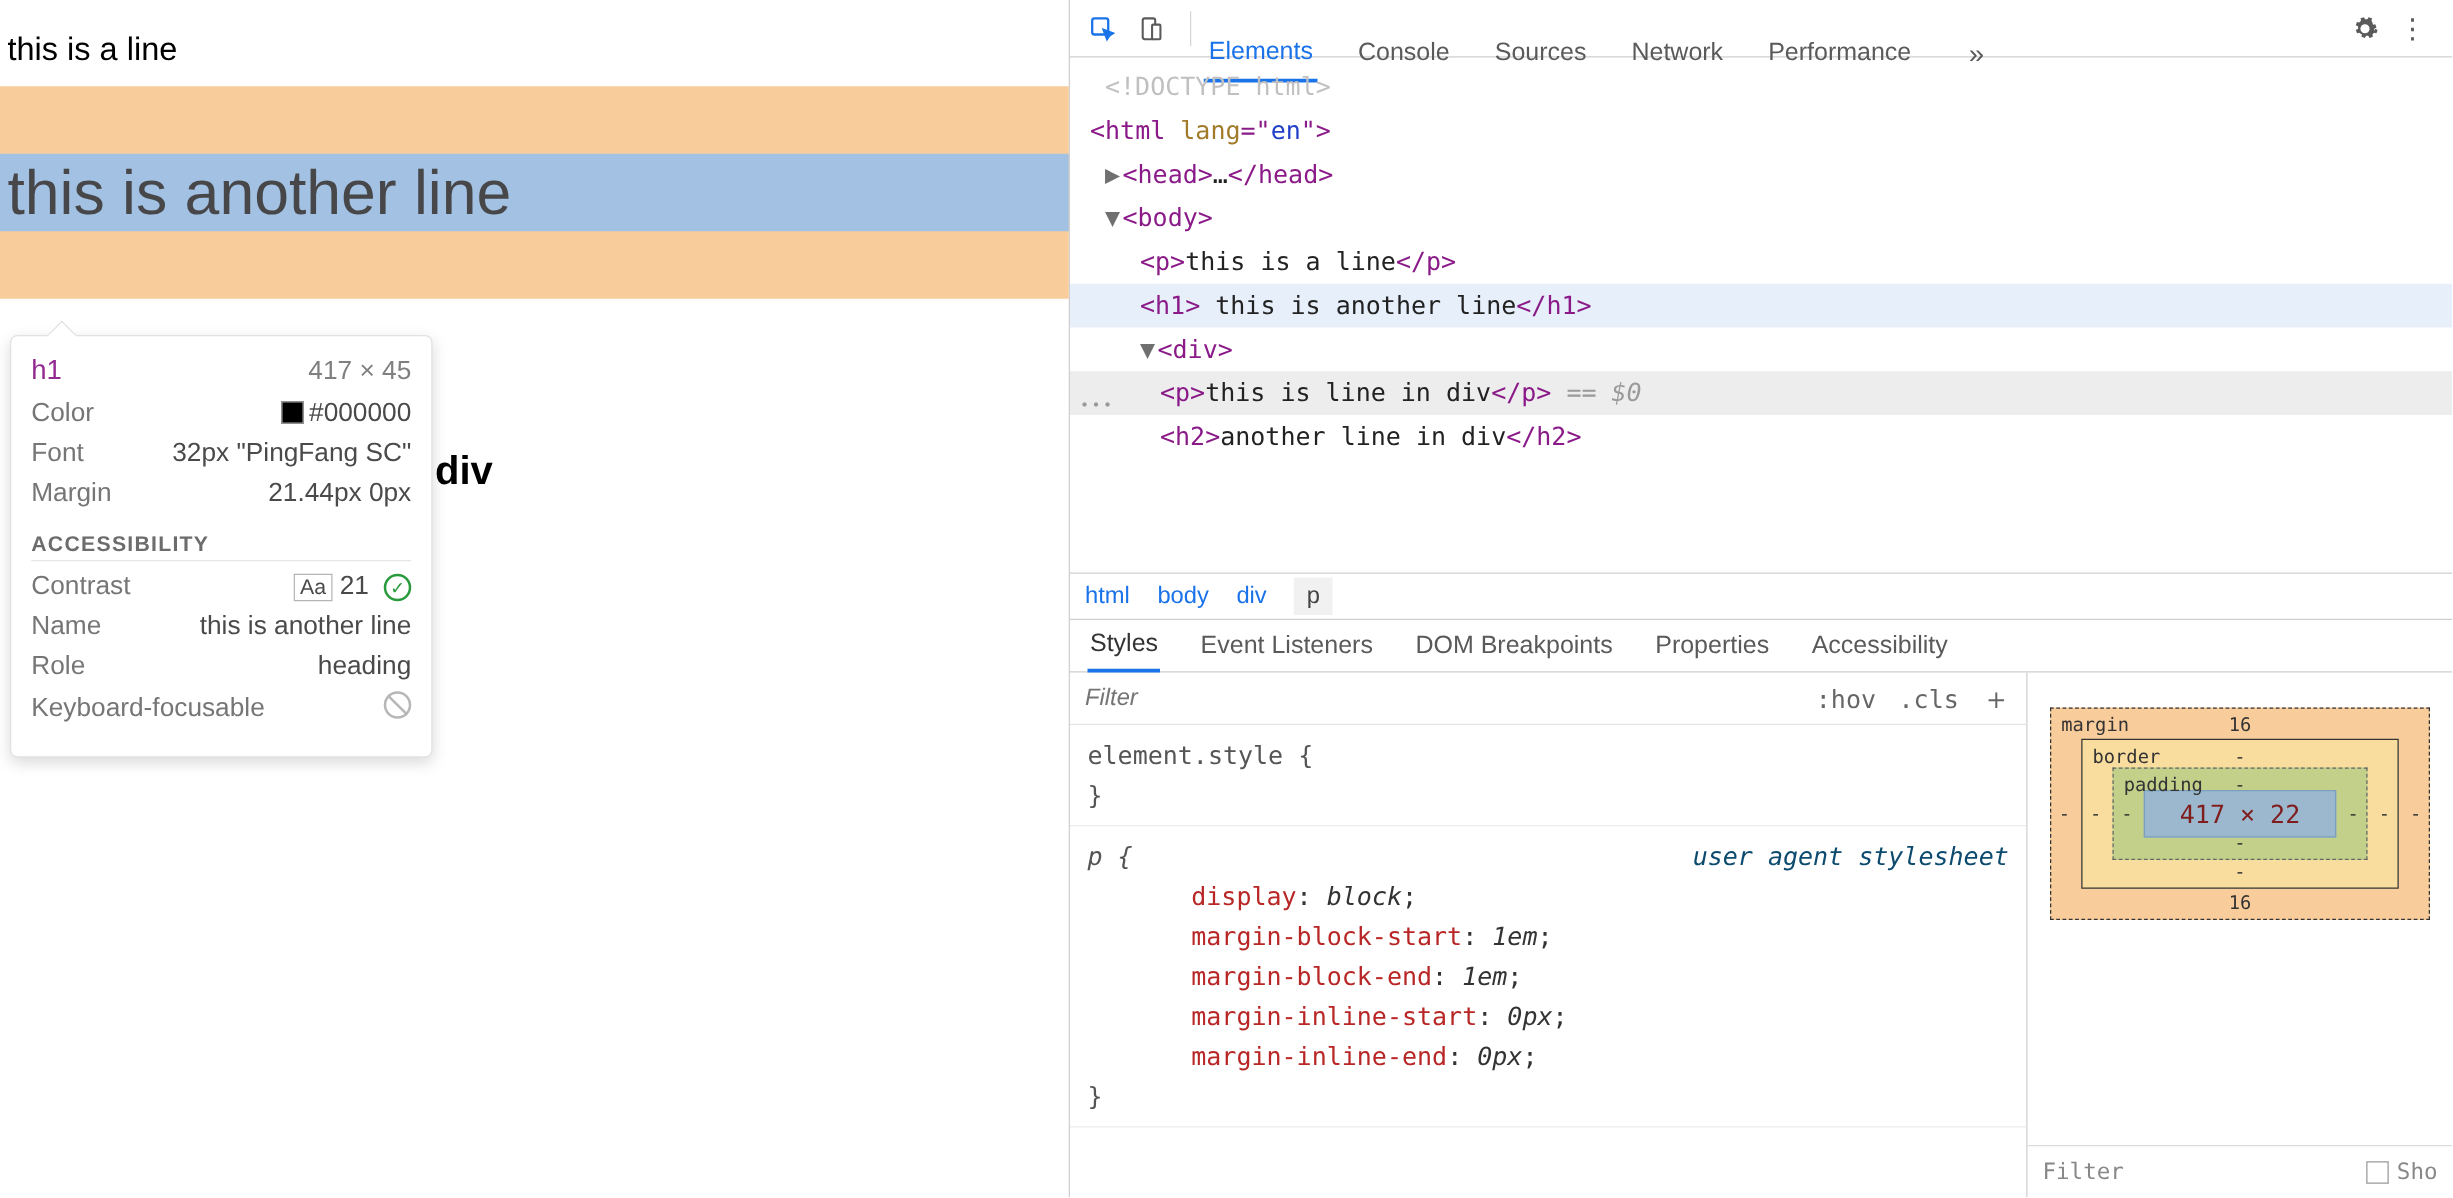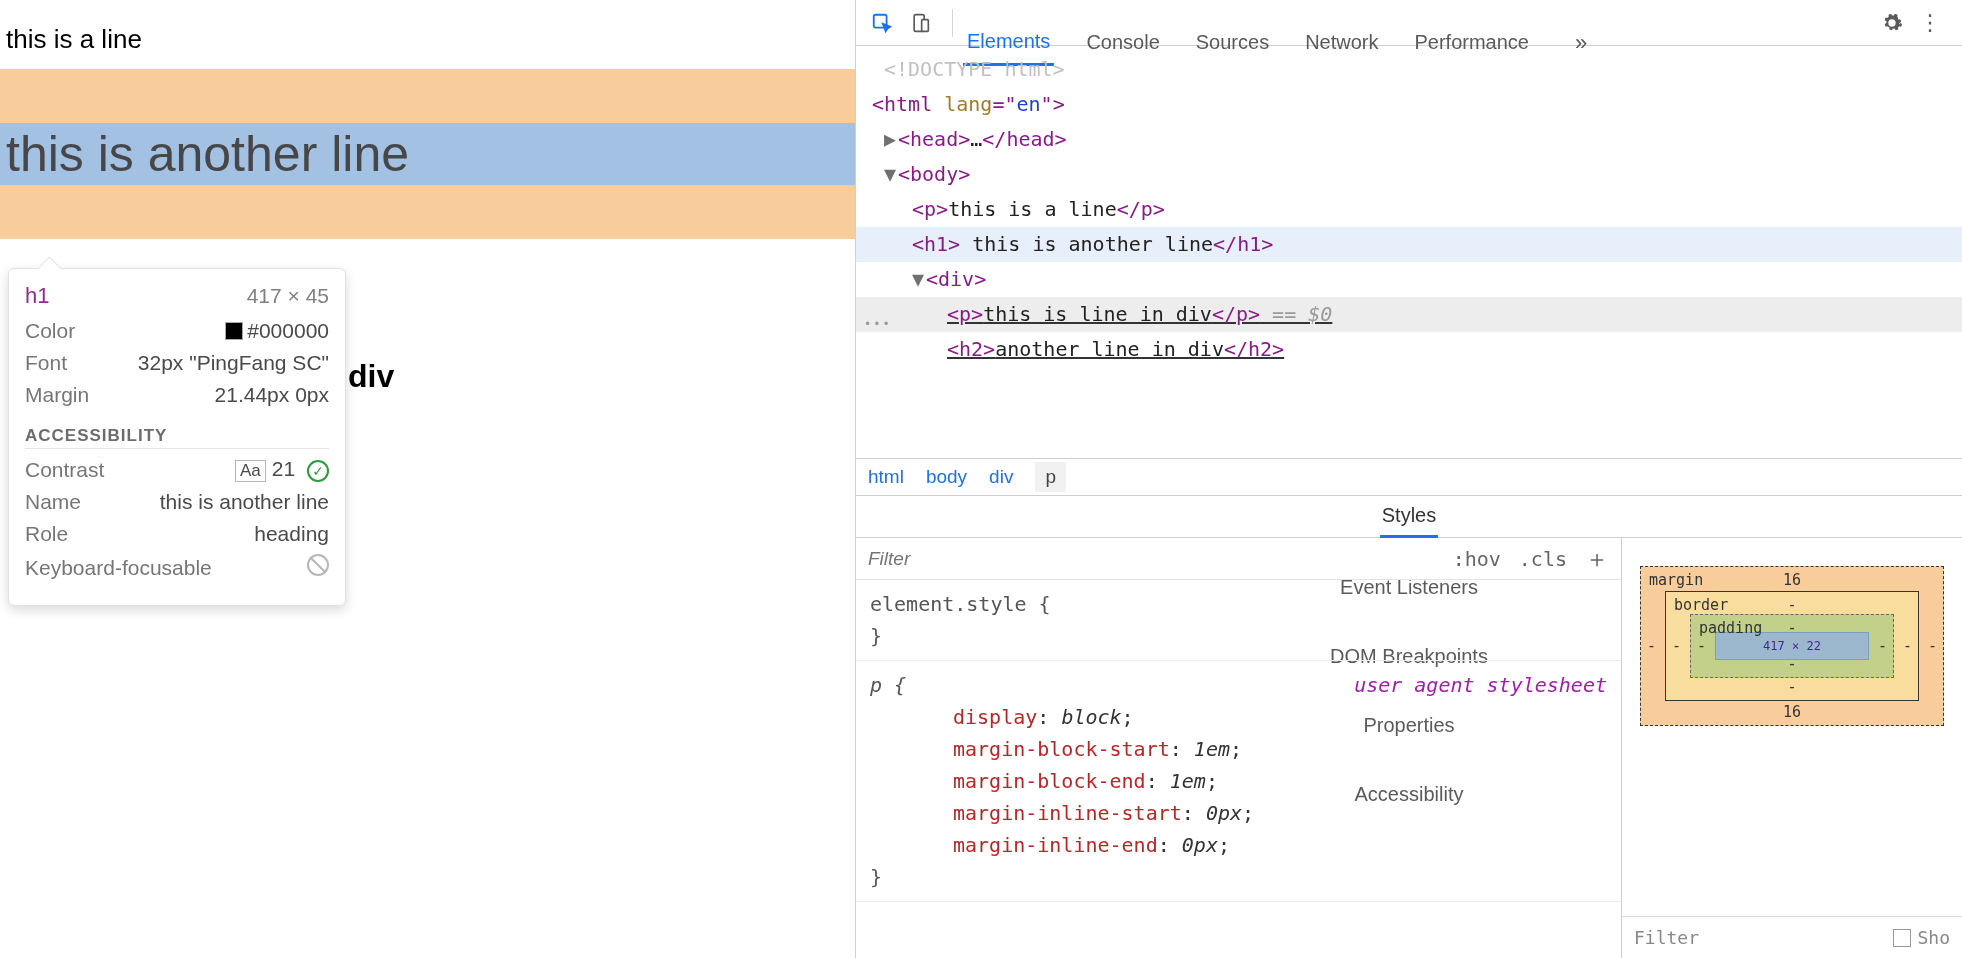--- a/index.html
+++ b/index.html
@@ -160,21 +160,21 @@
   overflow: hidden;
   font-family: Menlo, Consolas, monospace;
   font-size: 20px;
   line-height: 35px;
   padding: 6px 0;
   color: #333;
 }
 .dt-elements .row { padding: 0 16px; white-space: pre; }
 .dt-elements .indent1 { padding-left: 28px; }
 .dt-elements .indent2 { padding-left: 56px; }
-.dt-elements .indent3 { padding-left: 91px; text-decoration: underline; }
+.dt-elements .indent3 { padding-left: 72px; }
 .dt-elements .sel { background: #e7effa; }
 .dt-elements .hover { background: #ededed; position: relative; }
 .dt-elements .hover::before {
   content: "•••"; position: absolute; left: 8px; color: #9a9a9a; font-size: 12px; letter-spacing: 2px; top: 10px;
 }
 .t-doctype { color: #c0c0c0; }
 .t-tag { color: #8a1a88; }
 .t-attr { color: #a17b2a; }
 .t-attrval { color: #2140c8; }
 .t-text { color: #222; }
@@ -185,21 +185,21 @@
 .dt-crumbs {
   display: flex; align-items: center; height: 38px;
   border-top: 1px solid #cfcfcf; border-bottom: 1px solid #cfcfcf;
   padding: 0 12px; gap: 22px; font-size: 19px;
 }
 .dt-crumbs span { color: #1a73e8; cursor: pointer; }
 .dt-crumbs .current { background: #f1f1f1; color: #444; padding: 4px 10px; }
 .dt-subtabs {
   display: flex; gap: 30px; font-size: 20px; color: #5a5a5a;
   padding: 0 14px; height: 42px; align-items: center;
-  border-bottom: 1px solid #cfcfcf; width: 100%; flex-direction: column;
+  border-bottom: 1px solid #cfcfcf; width: 100%;
 }
 .dt-subtabs .st { padding: 8px 2px; cursor: pointer; }
 .dt-subtabs .st.active { color: #333; border-bottom: 3px solid #1a73e8; }
 
 .dt-lower {
   display: flex;
   height: 420px;
 }
 .dt-styles {
   flex: 1;
@@ -220,21 +220,21 @@
 .filter-row .plus { font-size: 24px; margin-left: 18px; color: #666; cursor: pointer; }
 
 .css-block {
   font-family: Menlo, Consolas, monospace;
   font-size: 20px;
   line-height: 32px;
   padding: 8px 14px;
   border-bottom: 1px solid #ececec;
   color: #333;
 }
-.css-block .origin { float: right; color: #a21caf; font-style: italic; }
+.css-block .origin { float: right; color: #0c4a6e; font-style: italic; }
 .css-prop { color: #b92626; margin-left: 43px; }
 .css-sel  { color: #555; }
 .css-brace { color: #555; }
 .css-indent { padding-left: 40px; }
 
 
 .boxmodel-pane {
   width: 340px;
   padding: 20px 0 0 0;
   font-family: Menlo, Consolas, monospace;
@@ -259,23 +259,23 @@
 }
 .bm-padding {
   border: 1px dashed #666;
   background: #c2d08a;
   padding: 17px 24px;
   position: relative;
 }
 .bm-content {
   border: 1px solid #7aa0bd;
   background: #9cb8cf;
-  color: #4c1d95;
+  color: #7f1d1d;
   padding: 6px 10px;
-  font-size: 12px;
+  font-size: 20px;
 }
 .bm-num-top { position: absolute; top: 4px; left: 50%; transform: translateX(-50%); }
 .bm-num-bot { position: absolute; bottom: 4px; left: 50%; transform: translateX(-50%); }
 .bm-num-l   { position: absolute; left: 6px; top: 50%; transform: translateY(-50%); }
 .bm-num-r   { position: absolute; right: 6px; top: 50%; transform: translateY(-50%); }
 
 .bm-filter {
   border-top: 1px solid #dcdcdc;
   margin-top: auto;
   height: 42px;

